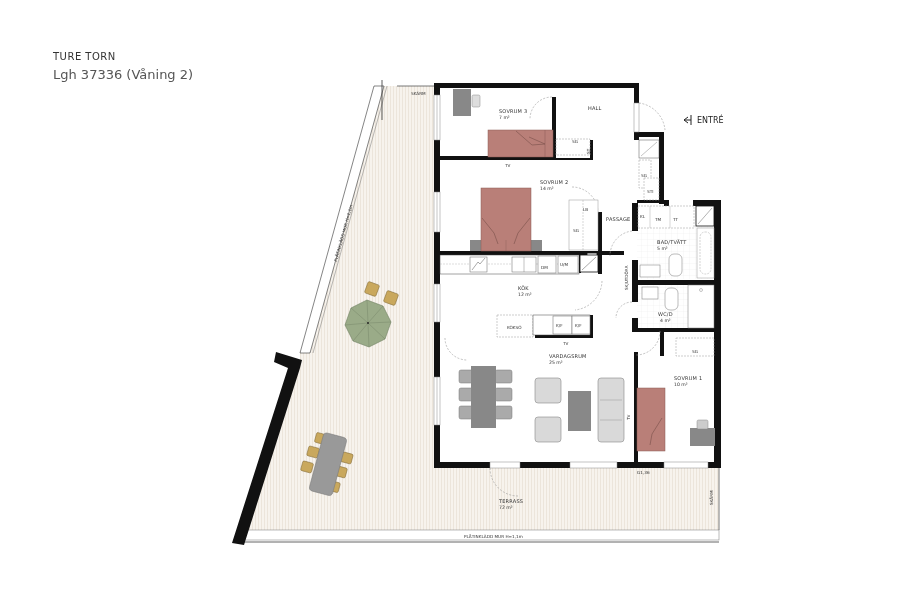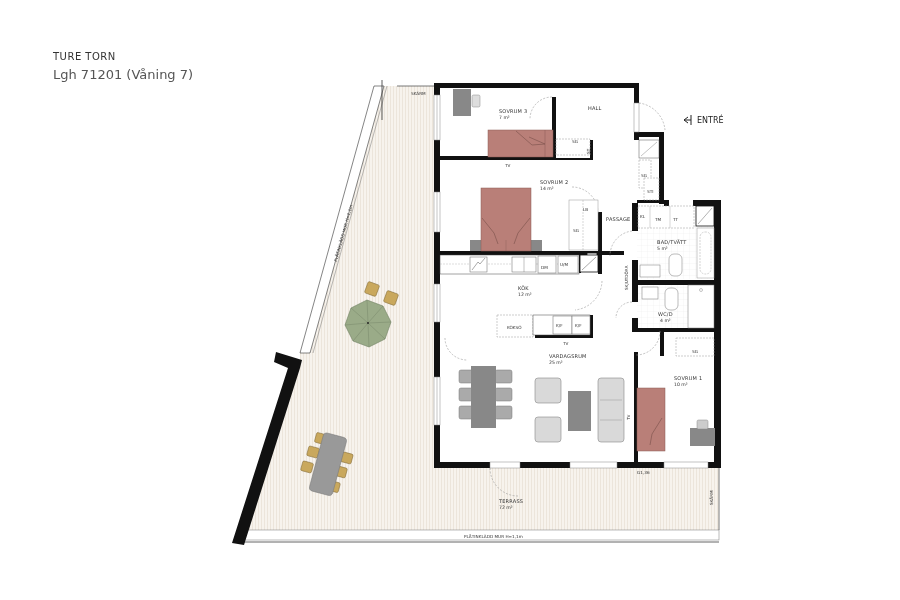--- a/index.html
+++ b/index.html
@@ -10,21 +10,21 @@
   svg text { font-family: "DejaVu Sans", sans-serif; fill: #333333; }
   .lbl { font-size: 5px; letter-spacing: 0.2px; }
   .area { font-size: 4.6px; }
   .small { font-size: 4.2px; }
   .entre { font-size: 8px; fill: #222222; }
 </style>
 </head>
 <body>
 
 <div class="title">TURE TORN</div>
-<div class="subtitle">Lgh 71201 (Våning 7)</div>
+<div class="subtitle">Lgh 37336 (Våning 2)</div>
 
 <svg width="900" height="600" viewBox="0 0 900 600">
   <defs>
     <pattern id="deck" width="3" height="10" patternUnits="userSpaceOnUse">
       <rect width="3" height="10" fill="#f7f3ed"></rect>
       <line x1="0.5" y1="0" x2="0.5" y2="10" stroke="#e4dbcf" stroke-width="0.6"></line>
     </pattern>
     <pattern id="tiles" width="6" height="6" patternUnits="userSpaceOnUse">
       <rect width="6" height="6" fill="#ffffff"></rect>
       <path d="M6 0 V6 H0" fill="none" stroke="#e8e8e8" stroke-width="0.4"></path>

